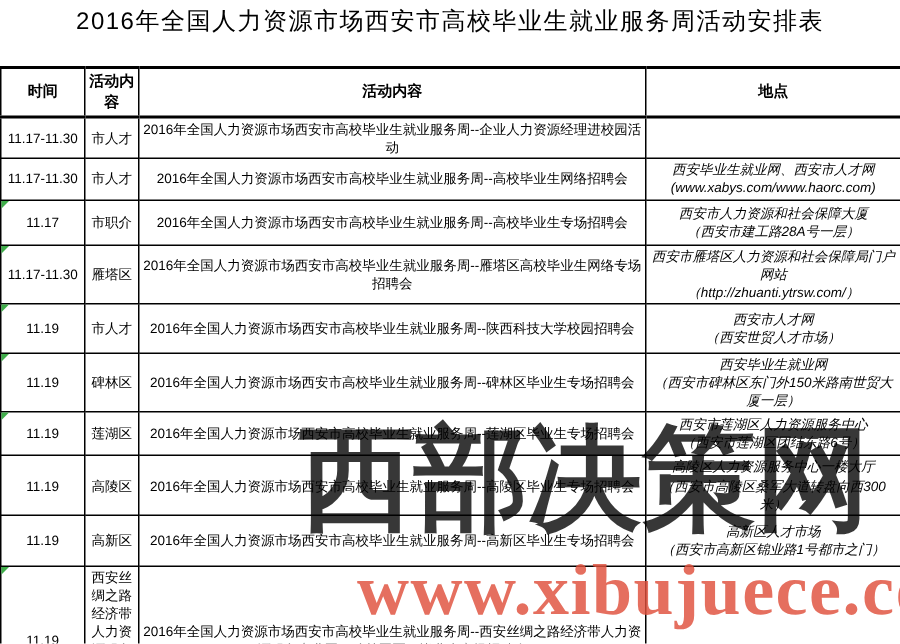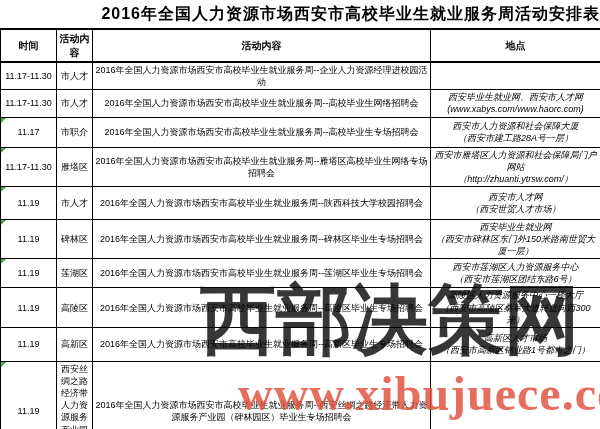--- a/index.html
+++ b/index.html
@@ -3,22 +3,22 @@
 <meta charset="utf-8">
 <style>
   html,body{margin:0;padding:0;}
   body{
     width:600px;height:429px;position:relative;overflow:hidden;
     background:#ffffff;
     font-family:"Liberation Sans","DejaVu Sans",sans-serif;
     color:#000;
   }
   .title{
-    text-align:right;font-weight:bold;font-size:16px;
-    padding:4px 0 3px 0;letter-spacing:1px;
+    text-align:center;font-weight:normal;font-size:16px;
+    padding:4px 0 19px 0;letter-spacing:1px;
   }
   table{
     border-collapse:collapse;width:600px;table-layout:fixed;
     margin:0;
   }
   col.c-time{width:56px}
   col.c-district{width:36px}
   col.c-activity{width:338px}
   col.c-location{width:170px}
   th,td{

